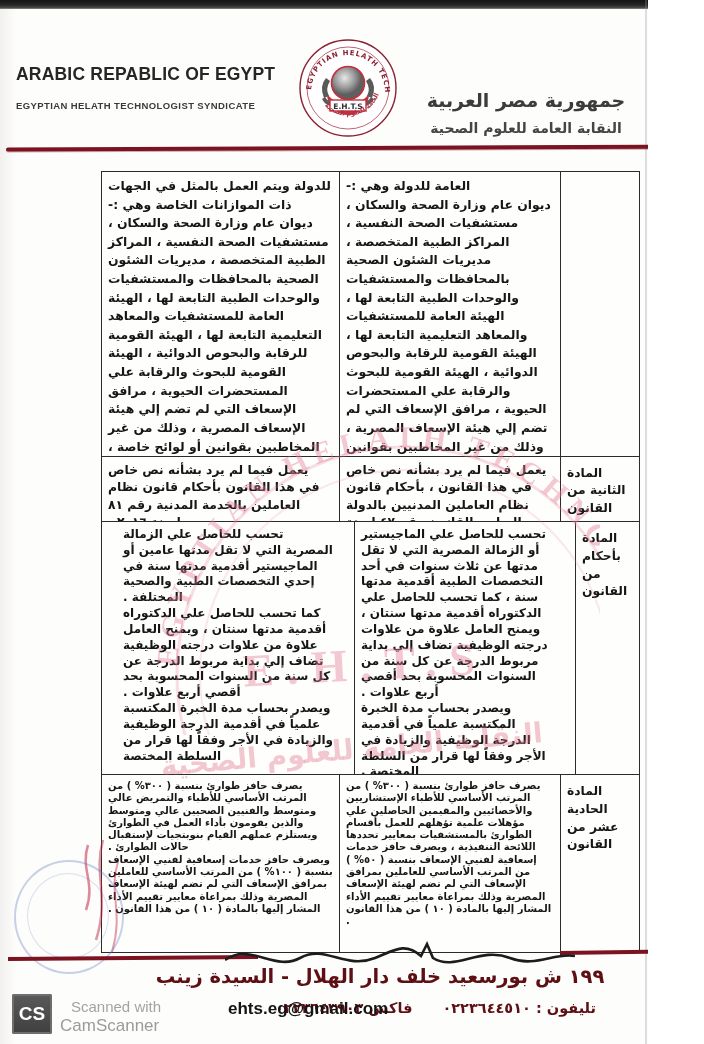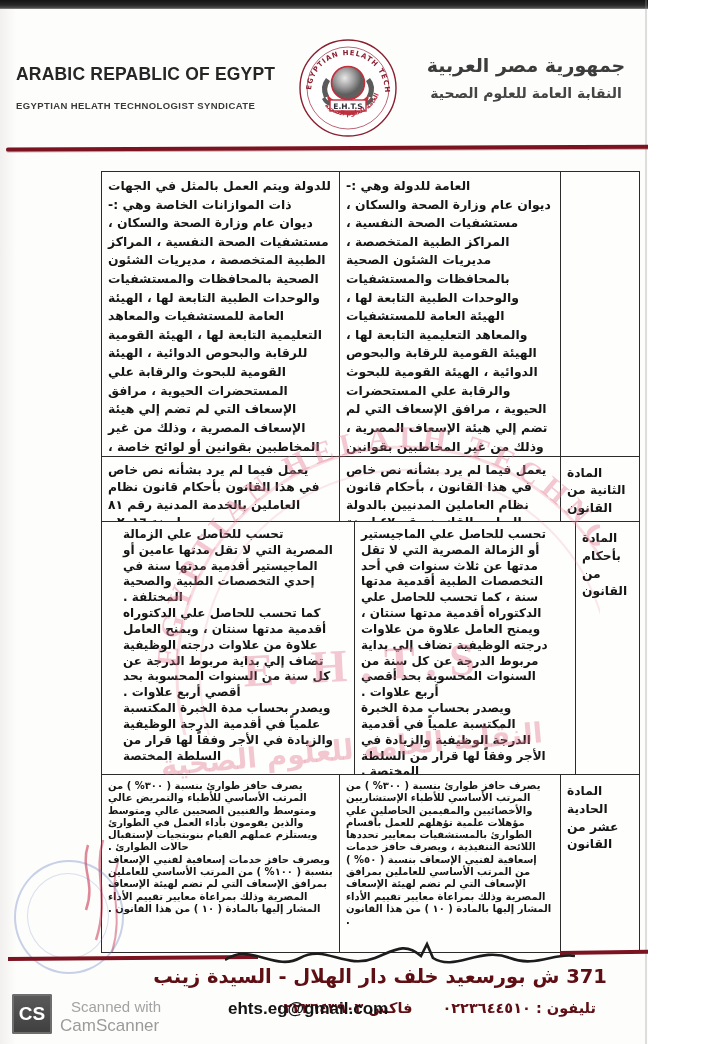--- a/index.html
+++ b/index.html
@@ -9,21 +9,21 @@
   .scan-edge-top{position:absolute;left:0;top:0;width:704px;height:9px;
         background:linear-gradient(180deg,#141414 0%,#262626 55%,#4a4a4a 85%,#8a8a8a 100%);}
   .edge-right{position:absolute;right:1px;top:0;width:2px;height:100%;background:rgba(150,150,150,.30);}
 
   
   .hdr-en-title{position:absolute;left:16px;top:64px;width:270px;font-family:"Liberation Sans",sans-serif;
         font-weight:bold;font-size:17.5px;letter-spacing:.2px;color:#262626;}
   .hdr-en-sub{position:absolute;left:16px;top:100px;width:290px;font-family:"Liberation Sans",sans-serif;
         font-weight:bold;font-size:9.5px;letter-spacing:.4px;color:#3a3a3a;}
   .hdr-ar{position:absolute;right:14px;top:54px;width:216px;text-align:center;direction:rtl;}
-  .hdr-ar-title{font-weight:bold;font-size:19px;color:#3c3c3c;}
+  .hdr-ar-title{font-weight:bold;font-size:19px;color:#3c3c3c;margin-top:35px;}
   .hdr-ar-sub{font-weight:bold;font-size:14px;color:#454545;margin-top:9px;}
   .rule{position:absolute;left:6px;top:146px;width:692px;height:4px;background:#7c1320;
         transform:rotate(-.25deg);border-radius:2px;box-shadow:0 1px 0 rgba(124,19,32,.35);}
 
   
   .logo{position:absolute;left:297px;top:36px;width:102px;height:104px;}
   .logo svg{display:block;}
 
   
   .doc-table{position:absolute;left:101px;top:171px;width:537px;direction:rtl;
@@ -178,21 +178,21 @@
       <div class="blue-stamp-inner"></div>
     </div>
   </div>
 
   <div class="bline-left"></div>
   <div class="bline-right"></div>
   <svg class="wave" width="350" height="36" viewBox="0 0 350 36">
     <path d="M0 22 C 25 4 50 34 75 20 C 100 6 120 32 150 20 C 170 12 180 4 196 18 L 202 6 L 208 20 C 230 34 255 8 285 20 C 310 30 330 14 350 18" fill="none" stroke="#1c1c1c" stroke-width="2.6"></path>
   </svg>
 
-  <div class="footer-address">371 ش بورسعيد خلف دار الهلال - السيدة زينب</div>
+  <div class="footer-address">١٩٩ ش بورسعيد خلف دار الهلال - السيدة زينب</div>
   <div class="footer-contacts">
     <span>تليفون : ٠٢٢٣٦٤٤٥١٠</span>
     <span>فاكس ٠٢٢٣٦٤٣٩٠٣</span>
   </div>
   <div class="footer-email">ehts.eg@gmail.com</div>
 
   <div class="cs-logo">CS</div>
   <div class="cs-line1">Scanned with</div>
   <div class="cs-line2">CamScanner</div>
 

